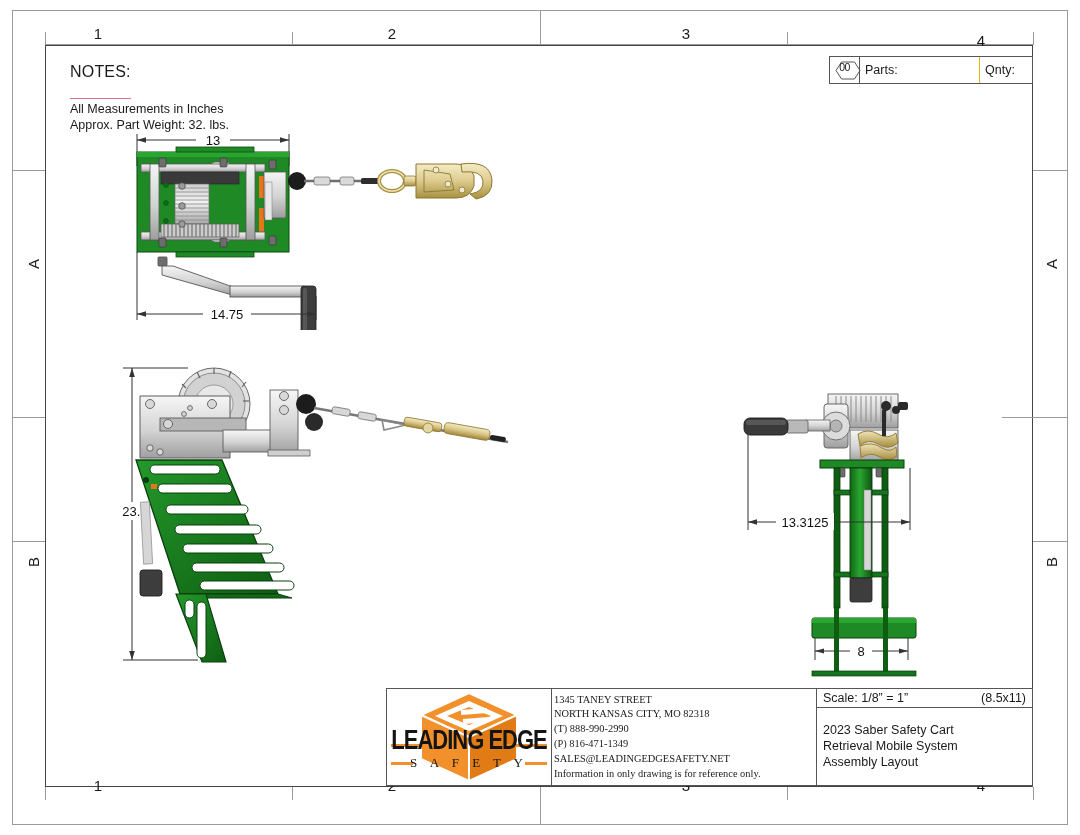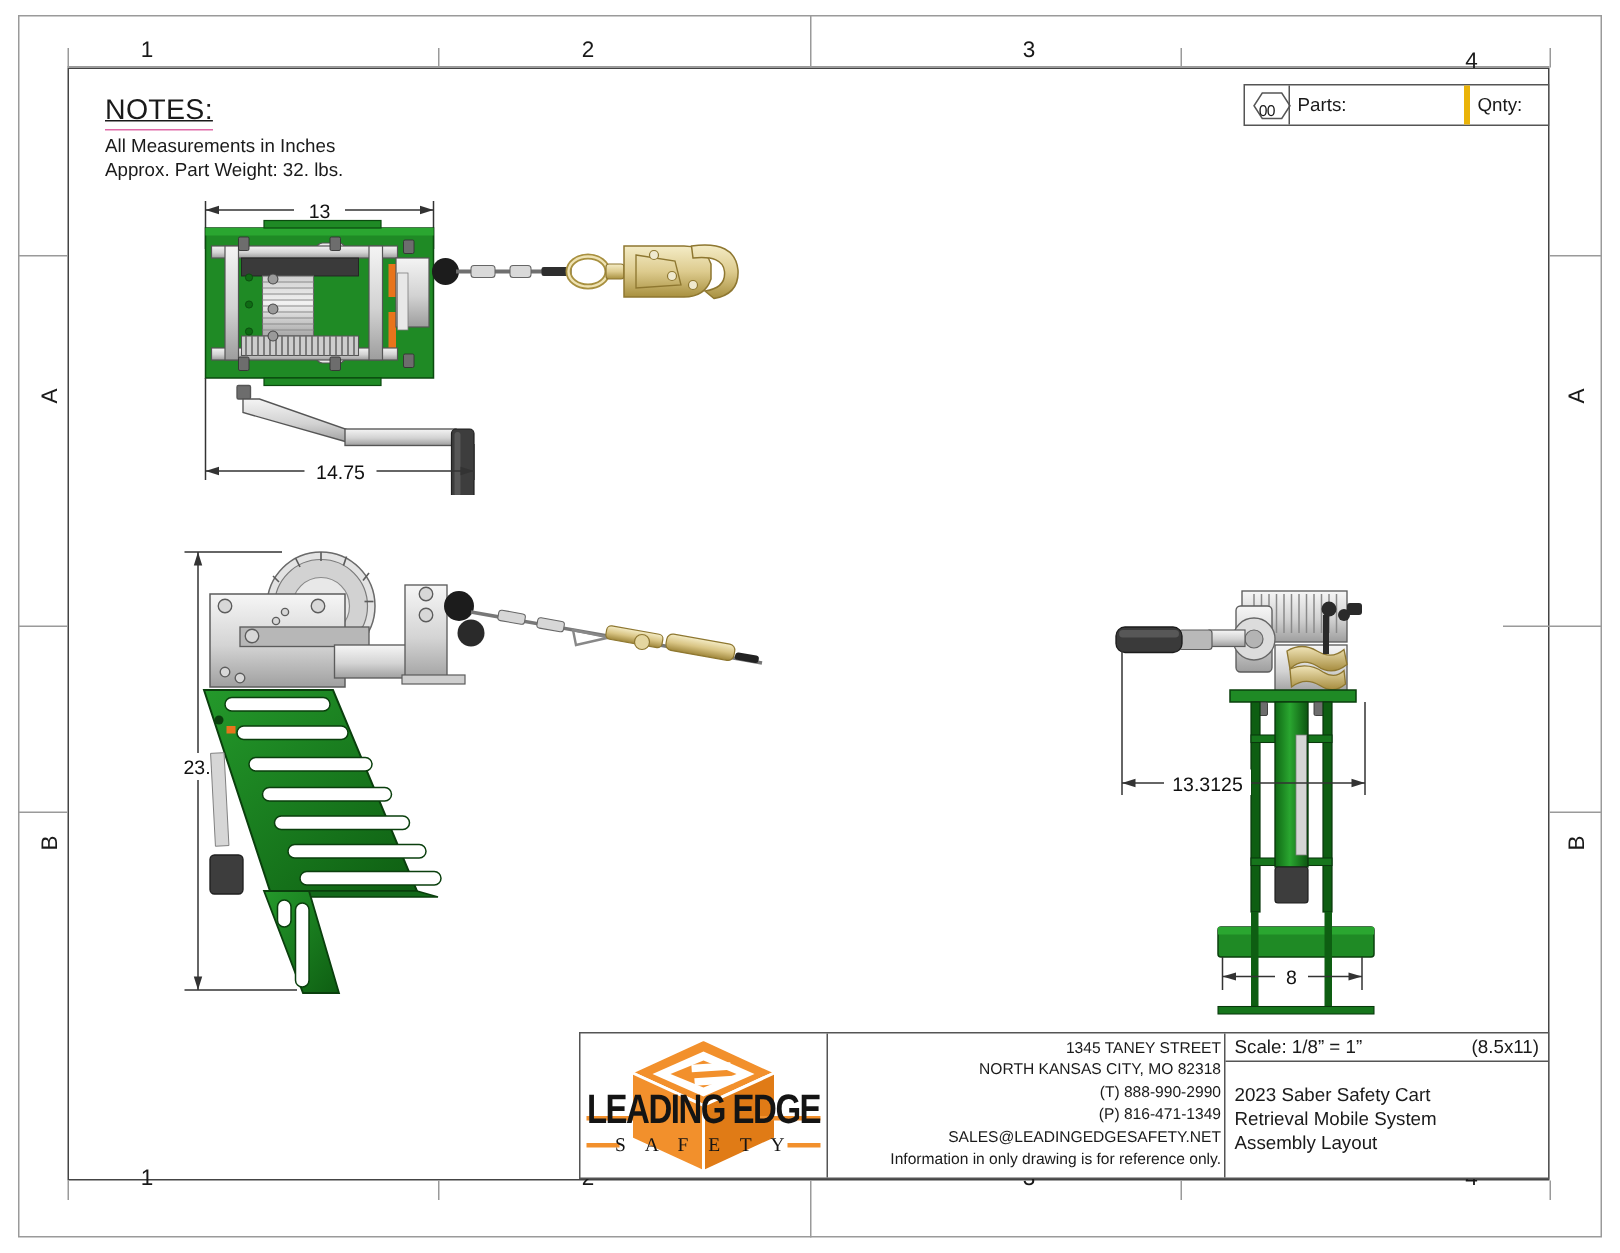--- a/index.html
+++ b/index.html
@@ -31,49 +31,49 @@
     text-align:center;width:30px;
   }
   .zone-label.side{
     width:24px;height:24px;line-height:24px;
   }
   .rot-l{transform:rotate(-90deg);}
 
   
   #notes{position:absolute;left:70px;top:62px;line-height:1.28;}
   #notes .ttl{
-    font-size:19px;letter-spacing:.2px;border-bottom:1.6px solid #e06aa8;
-    display:inline-block;padding-bottom:0px;margin-bottom:2px;text-decoration:underline;
+    font-size:16px;letter-spacing:.2px;border-bottom:1.6px solid #e06aa8;
+    display:inline-block;padding-bottom:16px;margin-bottom:2px;
   }
   #notes .ln{font-size:12.5px;display:block;}
 
   
   #parts-table{
     position:absolute;left:829px;top:56px;width:204px;height:28px;
     border:1px solid #555;box-sizing:border-box;display:flex;align-items:stretch;
     font-size:12.5px;background:#fff;
   }
   #parts-table .cell{display:flex;align-items:center;padding:0 5px;box-sizing:border-box;}
   #parts-table .c-bal{width:30px;justify-content:center;border-right:1px solid #555;}
-  #parts-table .c-parts{flex:1;border-right:4px solid #eab308;}
+  #parts-table .c-parts{flex:1;border-right:1px solid #eab308;}
   #parts-table .c-qnty{width:52px;}
-  .hexbal{position:relative;width:26px;height:19px;display:flex;align-items:flex-end;justify-content:center;}
+  .hexbal{position:relative;width:26px;height:19px;display:flex;align-items:flex-start;justify-content:center;}
   .hexbal svg{position:absolute;left:0;top:0;}
   .hexbal span{position:relative;font-size:10.5px;letter-spacing:-0.5px;}
 
   
   #title-block{
     position:absolute;left:386px;top:688px;width:647px;height:98px;
     box-sizing:border-box;border:1px solid #555;display:flex;background:#fff;
   }
   #tb-logo{width:164px;border-right:1px solid #555;position:relative;overflow:hidden;}
   #tb-addr{
     width:265px;border-right:1px solid #555;
-    display:flex;flex-direction:column;align-items:flex-end;justify-content:center;
-    font-size:10.4px;line-height:1.42;text-align:center;padding:0 2px;box-sizing:border-box;
+    display:flex;flex-direction:column;align-items:flex-start;justify-content:center;
+    font-size:10.4px;line-height:1.42;text-align:center;padding:0 2px;box-sizing:border-box;font-family:Liberation Serif, serif;
   }
   #tb-addr .last{font-size:10.4px;}
   #tb-right{flex:1;display:flex;flex-direction:column;}
   #tb-scale{
     height:19px;border-bottom:1px solid #555;display:flex;align-items:center;
     justify-content:space-between;padding:0 6px;font-size:12.5px;box-sizing:border-box;text-align:center;
   }
   #tb-dwg{
     height:19px;border-bottom:1px solid #555;display:flex;align-items:center;
     padding:0 6px;font-size:12.5px;box-sizing:border-box;

